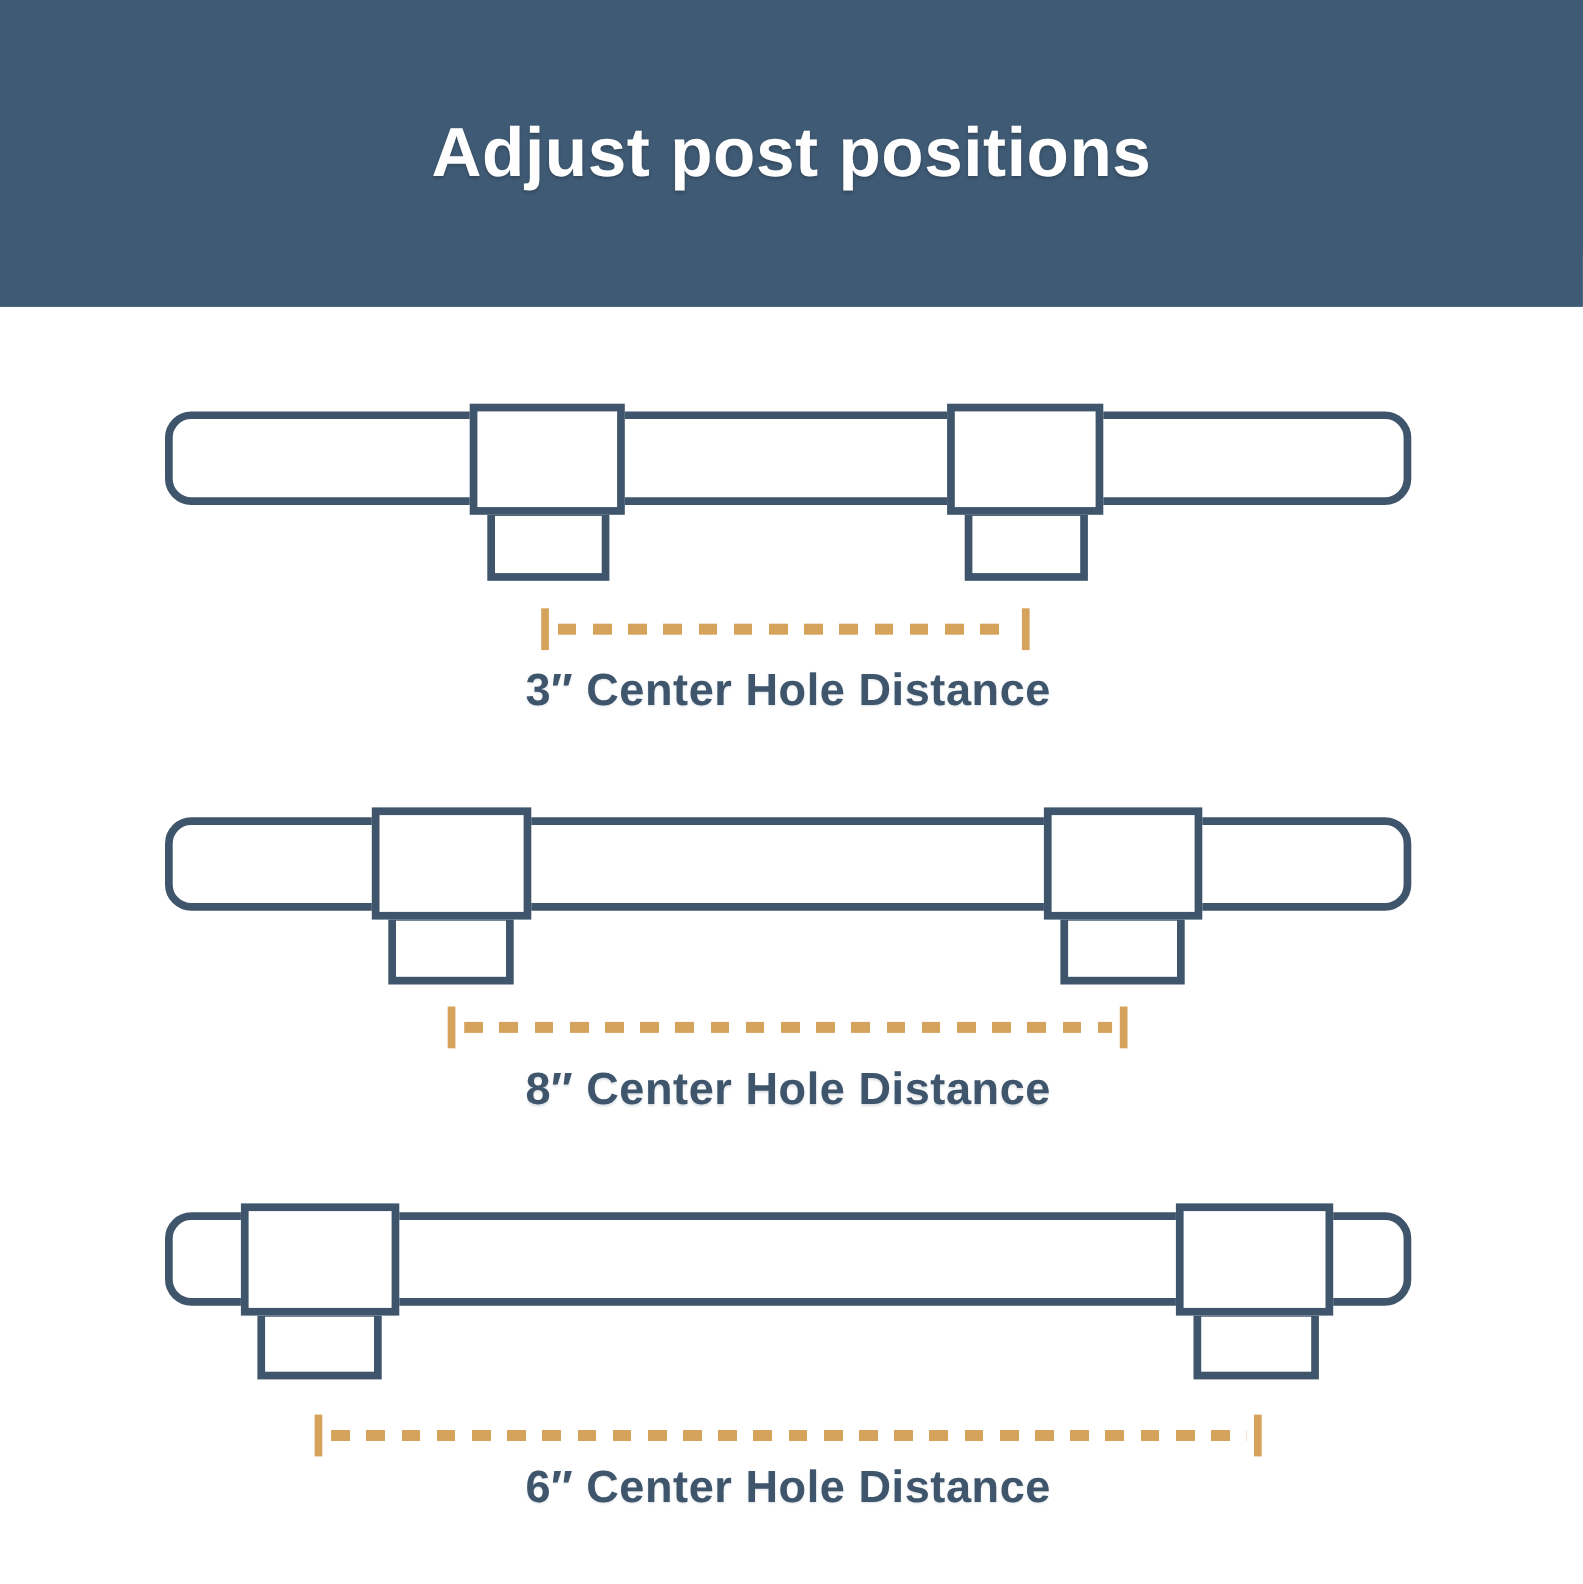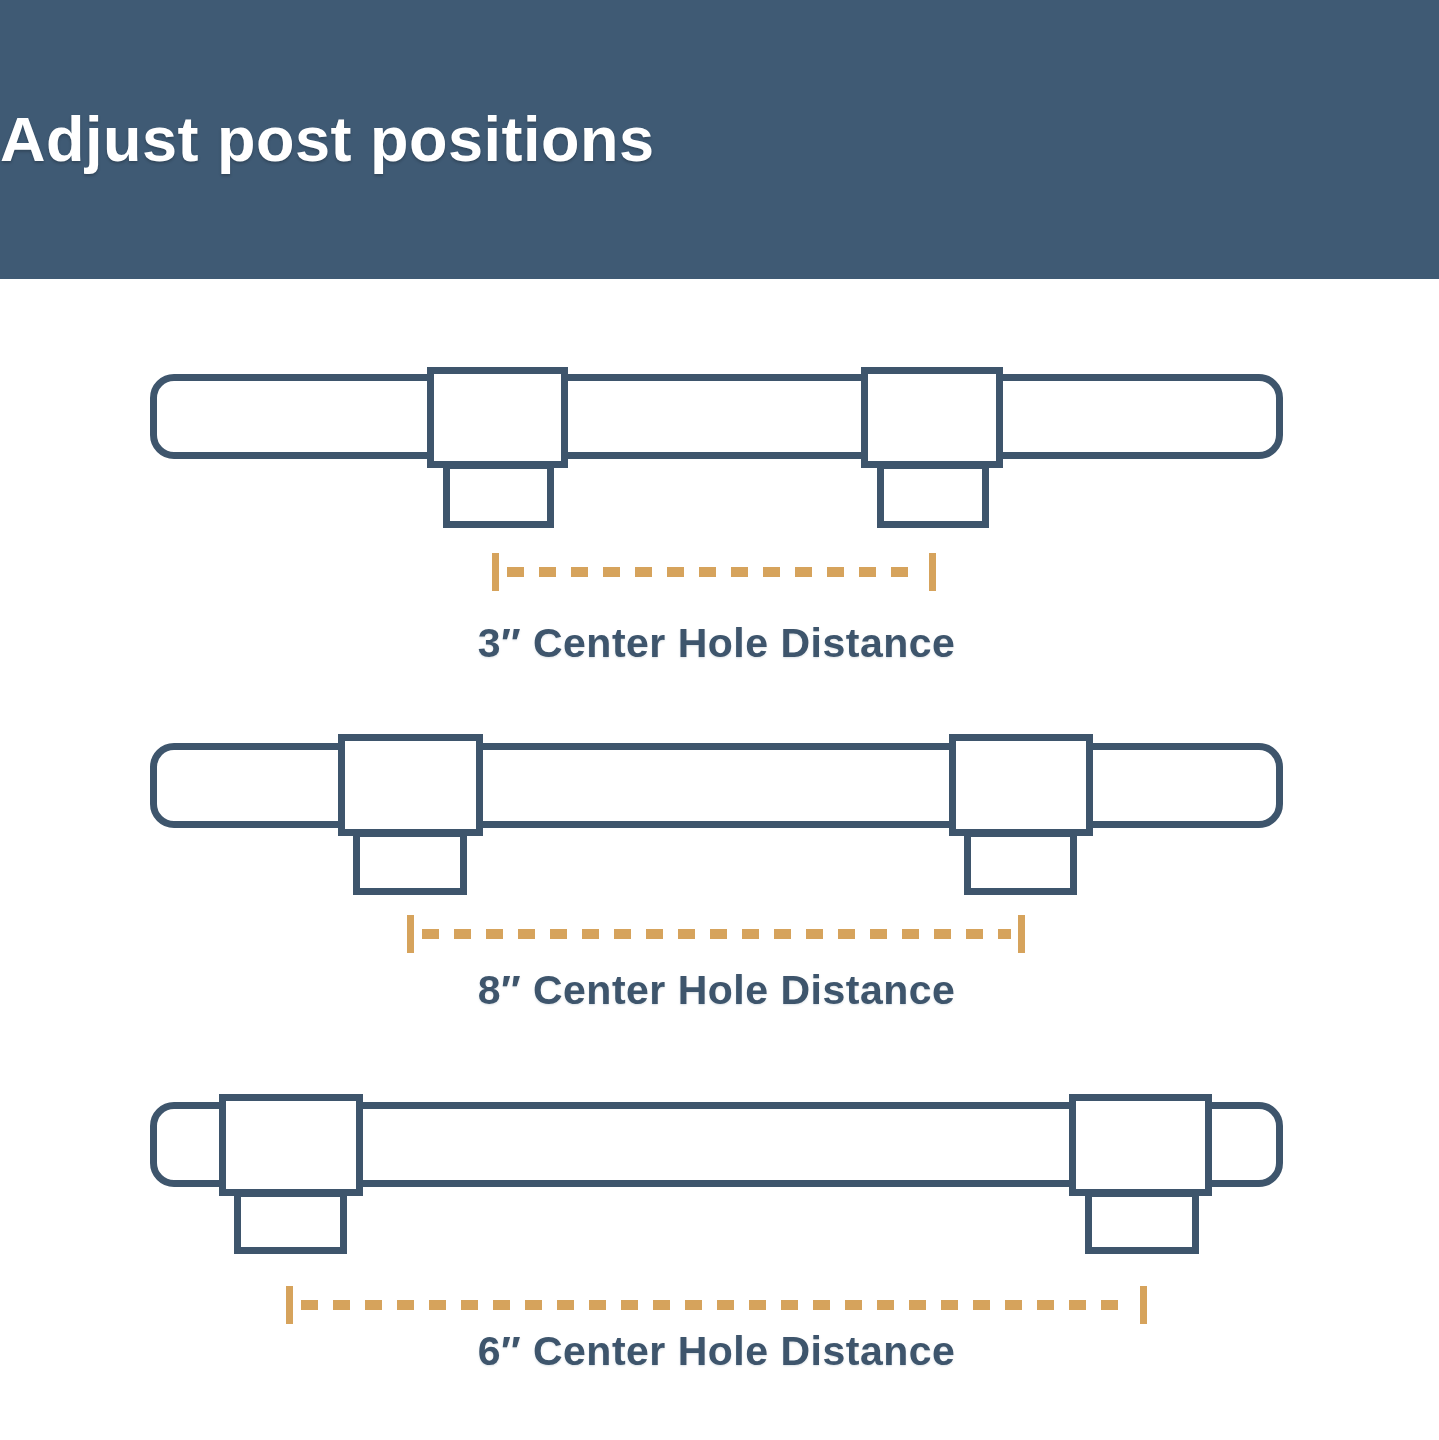--- a/index.html
+++ b/index.html
@@ -9,21 +9,21 @@
     --stroke:7px;
   }
   *{box-sizing:border-box;margin:0;padding:0;}
   html,body{width:1439px;height:1440px;background:#ffffff;overflow:hidden;}
   body{font-family:"Liberation Sans", sans-serif;position:relative;}
 
   
   .header{
     position:absolute;left:0;top:0;width:1439px;height:279px;
     background:var(--header-bg);
-    display:flex;flex-direction:column;align-items:flex-start;justify-content:center;
+    display:flex;flex-direction:column;align-items:center;justify-content:center;
   }
   .header .line{
     color:#ffffff;font-weight:700;font-size:63px;line-height:79px;
     text-align:center;letter-spacing:.5px;
     text-shadow:0 2px 3px rgba(0,0,0,.22);
   }
 
   
   .bar{
     position:absolute;left:150px;width:1133px;height:85px;
@@ -53,21 +53,21 @@
 
   
   .d1 .bar{top:374px;}
   .d1 .post-left {left:427px;top:367px;width:141px;height:101px;}
   .d1 .post-right{left:861px;top:367px;width:142px;height:101px;}
   .d1 .stem-left {left:443px;top:462px;width:111px;height:66px;}
   .d1 .stem-right{left:877px;top:462px;width:112px;height:66px;}
   .d1 .tick-left {left:492px;top:553px;}
   .d1 .tick-right{left:929px;top:553px;}
   .d1 .dash-line {left:507px;top:567px;width:415px;}
-  .d1 .measure-label{top:604px;margin-top:16px;}
+  .d1 .measure-label{top:604px;}
 
   
   .d2 .bar{top:743px;}
   .d2 .post-left {left:338px;top:734px;width:145px;height:102px;}
   .d2 .post-right{left:949px;top:734px;width:144px;height:102px;}
   .d2 .stem-left {left:353px;top:830px;width:114px;height:65px;}
   .d2 .stem-right{left:964px;top:830px;width:113px;height:65px;}
   .d2 .tick-left {left:407px;top:915px;}
   .d2 .tick-right{left:1018px;top:915px;}
   .d2 .dash-line {left:422px;top:929px;width:589px;}

